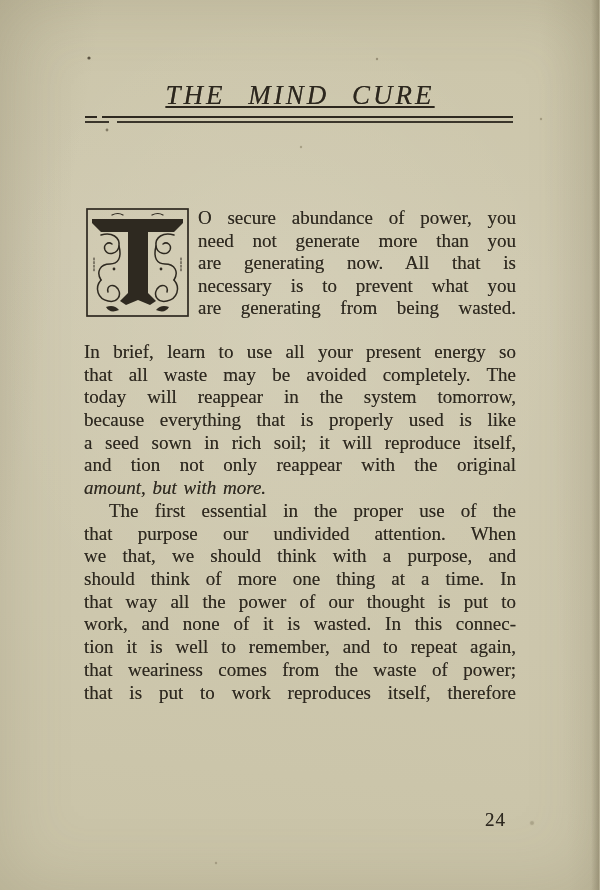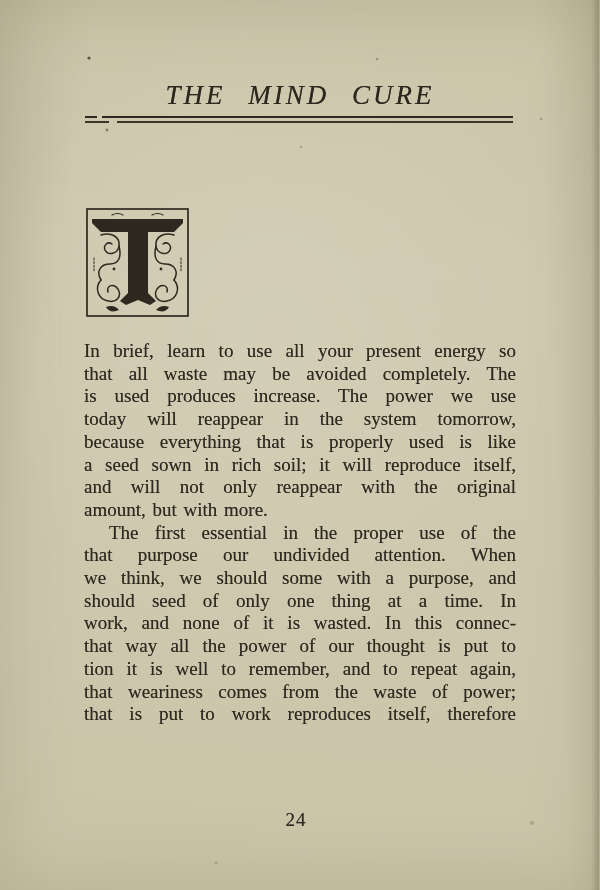--- a/index.html
+++ b/index.html
@@ -32,20 +32,21 @@
   }
   .running-head{
     position:absolute;top:80px;left:84px;width:432px;
     text-align:center;
     font-style:italic;
     font-size:27px;
     letter-spacing:3px;
     word-spacing:13px;
     color:#2c271e;
     text-shadow:0 0 0.6px rgba(44,39,30,0.65);
+    text-decoration:underline;
   }
   .head-rule{position:absolute;left:85px;top:116px;width:428px;}
   .head-rule .r1{
     height:2px;
     background:linear-gradient(90deg,#2e2920 0 12px,transparent 12px 17px,#2e2920 17px 100%);
   }
   .head-rule .r2{
     margin-top:3px;height:2px;
     background:linear-gradient(90deg,#2e2920 0 24px,transparent 24px 32px,#2e2920 32px 100%);
     opacity:.92;
@@ -63,25 +64,25 @@
   .para1-wrapped{flex:1 1 auto;line-height:22.6px;padding-top:1px;}
   .para1-full{margin-top:21px;}
   .para1-full,.para2{line-height:22.7px;}
   .tline{
     text-align:justify;
     -moz-text-align-last:justify;
     text-align-last:justify;
     text-justify:inter-word;
     white-space:normal;
   }
-  .tline-left{text-align-last:left;word-spacing:2px;}
+  .tline-left{text-align-last:left;word-spacing:2px;font-style:italic;}
   .tline-indent{text-indent:25px;}
   .page-number{
-    position:absolute;left:80px;top:809px;width:432px;
-    text-align:center;font-size:19px;letter-spacing:1px;
+    position:absolute;left:74px;top:809px;width:432px;
+    text-align:right;font-size:19px;letter-spacing:1px;
     text-shadow:0 0 0.55px rgba(46,41,32,0.60);
   }
   .edge-right{
     position:absolute;top:0;right:0;width:9px;height:890px;
     background:linear-gradient(90deg,rgba(0,0,0,0),rgba(95,86,60,0.30) 85%,rgba(205,198,172,0.6) 100%);
   }
 </style>
 </head>
 <body>
 
@@ -117,40 +118,46 @@
             <path d="M68,9 q6,-3 11,0" stroke-width="1.2"></path>
           </g>
           <g fill="#2e2920" stroke="none">
             <path d="M22,101 q8,-3 13,3 q-9,4 -13,-3"></path>
             <path d="M85,101 q-8,-3 -13,3 q9,4 13,-3"></path>
             <circle cx="30" cy="63" r="1.4"></circle>
             <circle cx="77" cy="63" r="1.4"></circle>
           </g>
         </svg>
       </div>
+      <div class="para1-wrapped">
+          <div class="tline">O secure abundance of power, you</div>
+          <div class="tline">need not generate more than you</div>
+          <div class="tline">are generating now.  All that is</div>
+          <div class="tline">necessary is to prevent what you</div>
+          <div class="tline">are generating from being wasted.</div>
+        </div>
     </div>
 
     <div class="para1-full">
         <div class="tline">In brief, learn to use all your present energy so</div>
         <div class="tline">that all waste may be avoided completely.  The</div>
-        <div class="tline">is used produces increase.  The power we use</div>
         <div class="tline">today will reappear in the system tomorrow,</div>
         <div class="tline">because everything that is properly used is like</div>
         <div class="tline">a seed sown in rich soil; it will reproduce itself,</div>
-        <div class="tline">and will not only reappear with the original</div>
+        <div class="tline">and tion not only reappear with the original</div>
         <div class="tline tline-left">amount, but with more.</div>
       </div>
 
     <div class="para2">
         <div class="tline tline-indent">The first essential in the proper use of the</div>
         <div class="tline">that purpose our undivided attention.  When</div>
-        <div class="tline">we think, we should some with a purpose, and</div>
-        <div class="tline">should seed of only one thing at a time.  In</div>
+        <div class="tline">we that, we should think with a purpose, and</div>
+        <div class="tline">should think of more one thing at a time.  In</div>
+        <div class="tline">that way all the power of our thought is put to</div>
         <div class="tline">work, and none of it is wasted.  In this connec-</div>
-        <div class="tline">that way all the power of our thought is put to</div>
         <div class="tline">tion it is well to remember, and to repeat again,</div>
         <div class="tline">that weariness comes from the waste of power;</div>
         <div class="tline">that is put to work reproduces itself, therefore</div>
       </div>
 
   </div>
 
   <div class="page-number">24</div>
 
   <div class="edge-right"></div>

